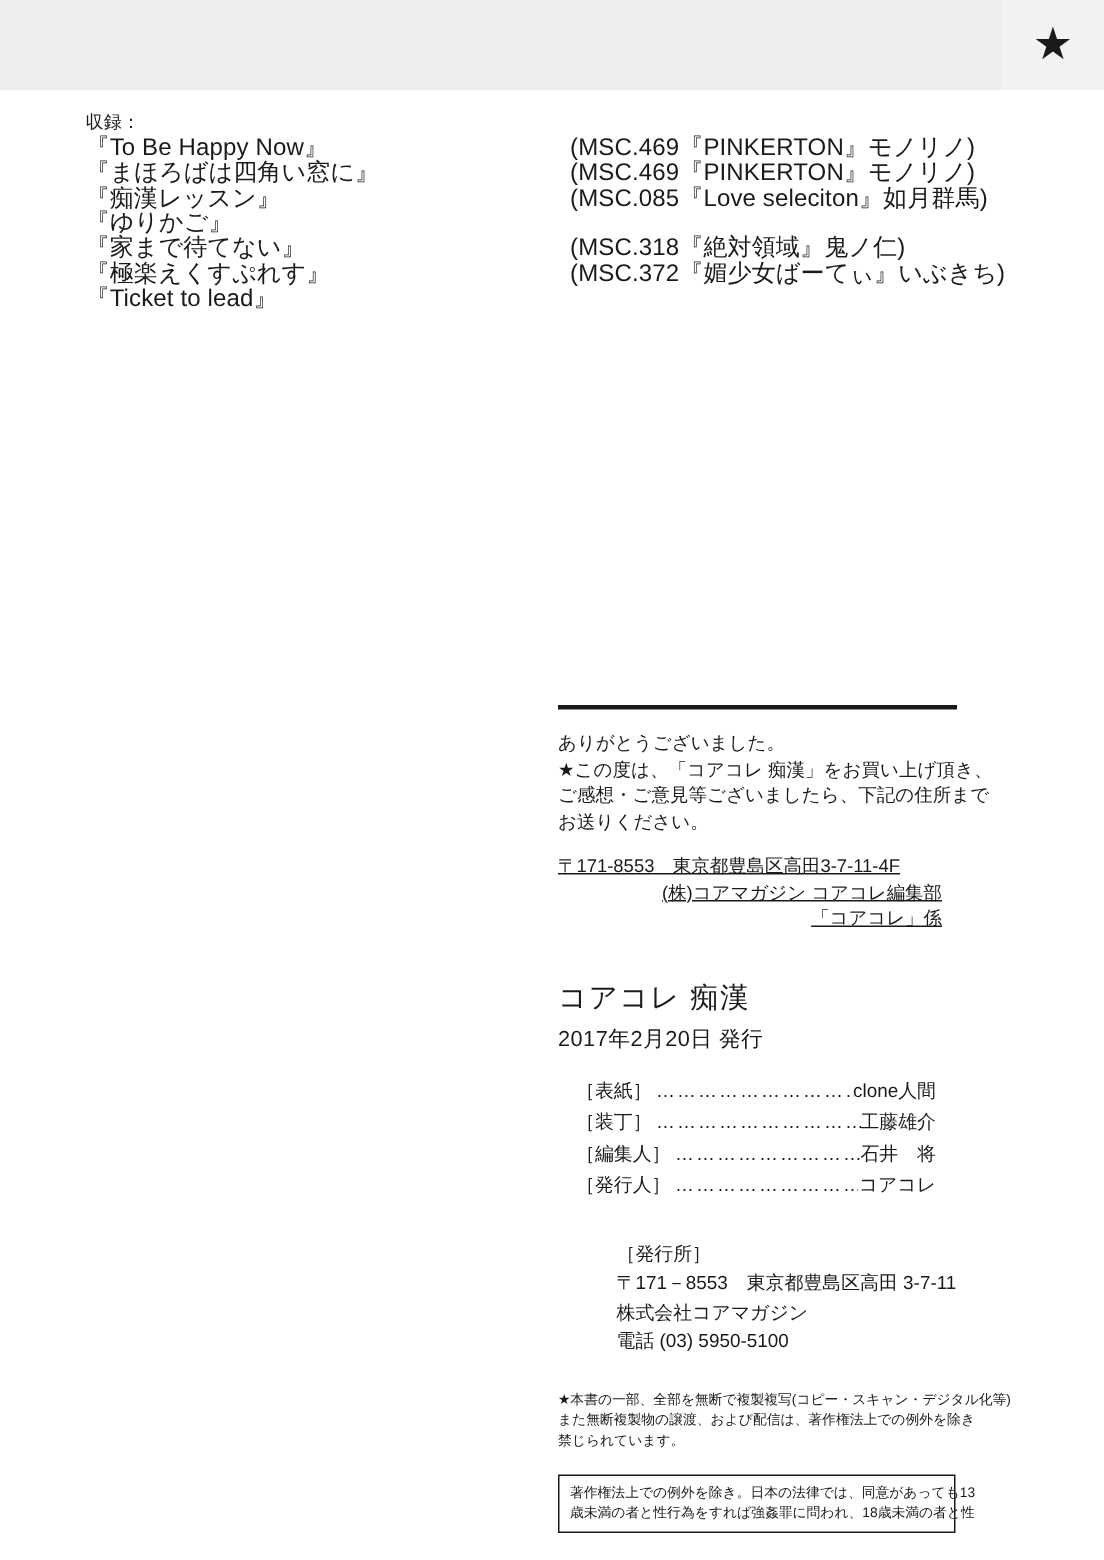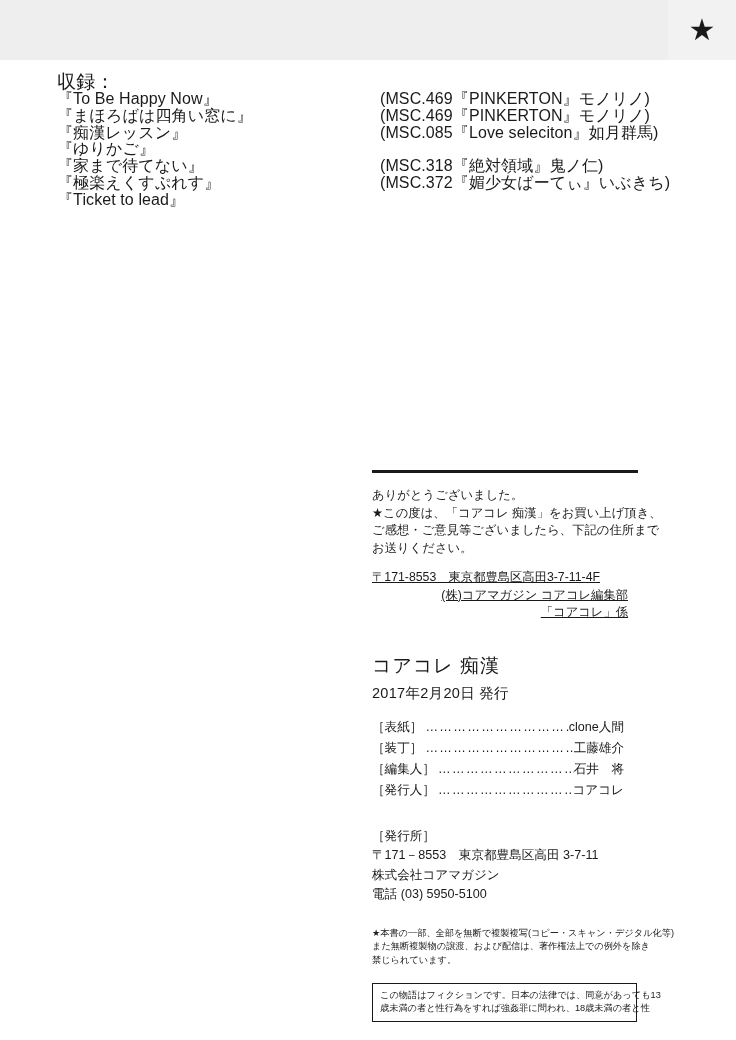--- a/index.html
+++ b/index.html
@@ -43,21 +43,21 @@
   }
 
   
   .contents {
     position: absolute;
     left: 57px;
     top: 73px;
     width: 620px;
   }
   .contents-label {
-    font-size: 19px;
+    font-size: 12px;
     line-height: 17px;
     letter-spacing: 0.2px;
   }
   .contents-rows {
     margin-top: 1px;
   }
   .contents-row {
     display: flex;
     font-size: 16px;
     line-height: 16.8px;
@@ -126,41 +126,42 @@
   }
   .credit-row {
     display: flex;
     align-items: baseline;
     font-size: 12.6px;
     line-height: 21px;
     white-space: nowrap;
   }
   .credit-role {
     flex: 0 0 auto;
+    margin-left: 12px;
   }
   .credit-dots {
     flex: 1 1 auto;
     overflow: hidden;
     white-space: nowrap;
     font-size: 12.6px;
     letter-spacing: 1.4px;
     color: #1a1a1a;
     padding: 0 3px;
   }
   .credit-name {
     flex: 0 0 auto;
     text-align: right;
   }
 
   .publisher {
     margin-top: 26px;
     font-size: 12.6px;
     line-height: 19.5px;
   }
-  .publisher .ln { white-space: nowrap; }
+  .publisher .ln { white-space: nowrap; margin-left: 39px; }
 
   .notice {
     margin-top: 22px;
     font-size: 9.2px;
     line-height: 13.5px;
     letter-spacing: 0;
     width: 258px;
   }
   .notice .ln { white-space: nowrap; }
 
@@ -264,17 +265,17 @@
     <div class="ln">電話 (03) 5950-5100</div>
   </div>
 
   <div class="notice">
     <div class="ln">★本書の一部、全部を無断で複製複写(コピー・スキャン・デジタル化等)</div>
     <div class="ln">また無断複製物の譲渡、および配信は、著作権法上での例外を除き</div>
     <div class="ln">禁じられています。</div>
   </div>
 
   <div class="fiction-box">
-    <div class="ln">この物語はフィクションです。日本の法律では、同意があっても13</div>
+    <div class="ln">著作権法上での例外を除き。日本の法律では、同意があっても13</div>
     <div class="ln">歳未満の者と性行為をすれば強姦罪に問われ、18歳未満の者と性</div>
 
   </div>
 </div>
 
 </body></html>

